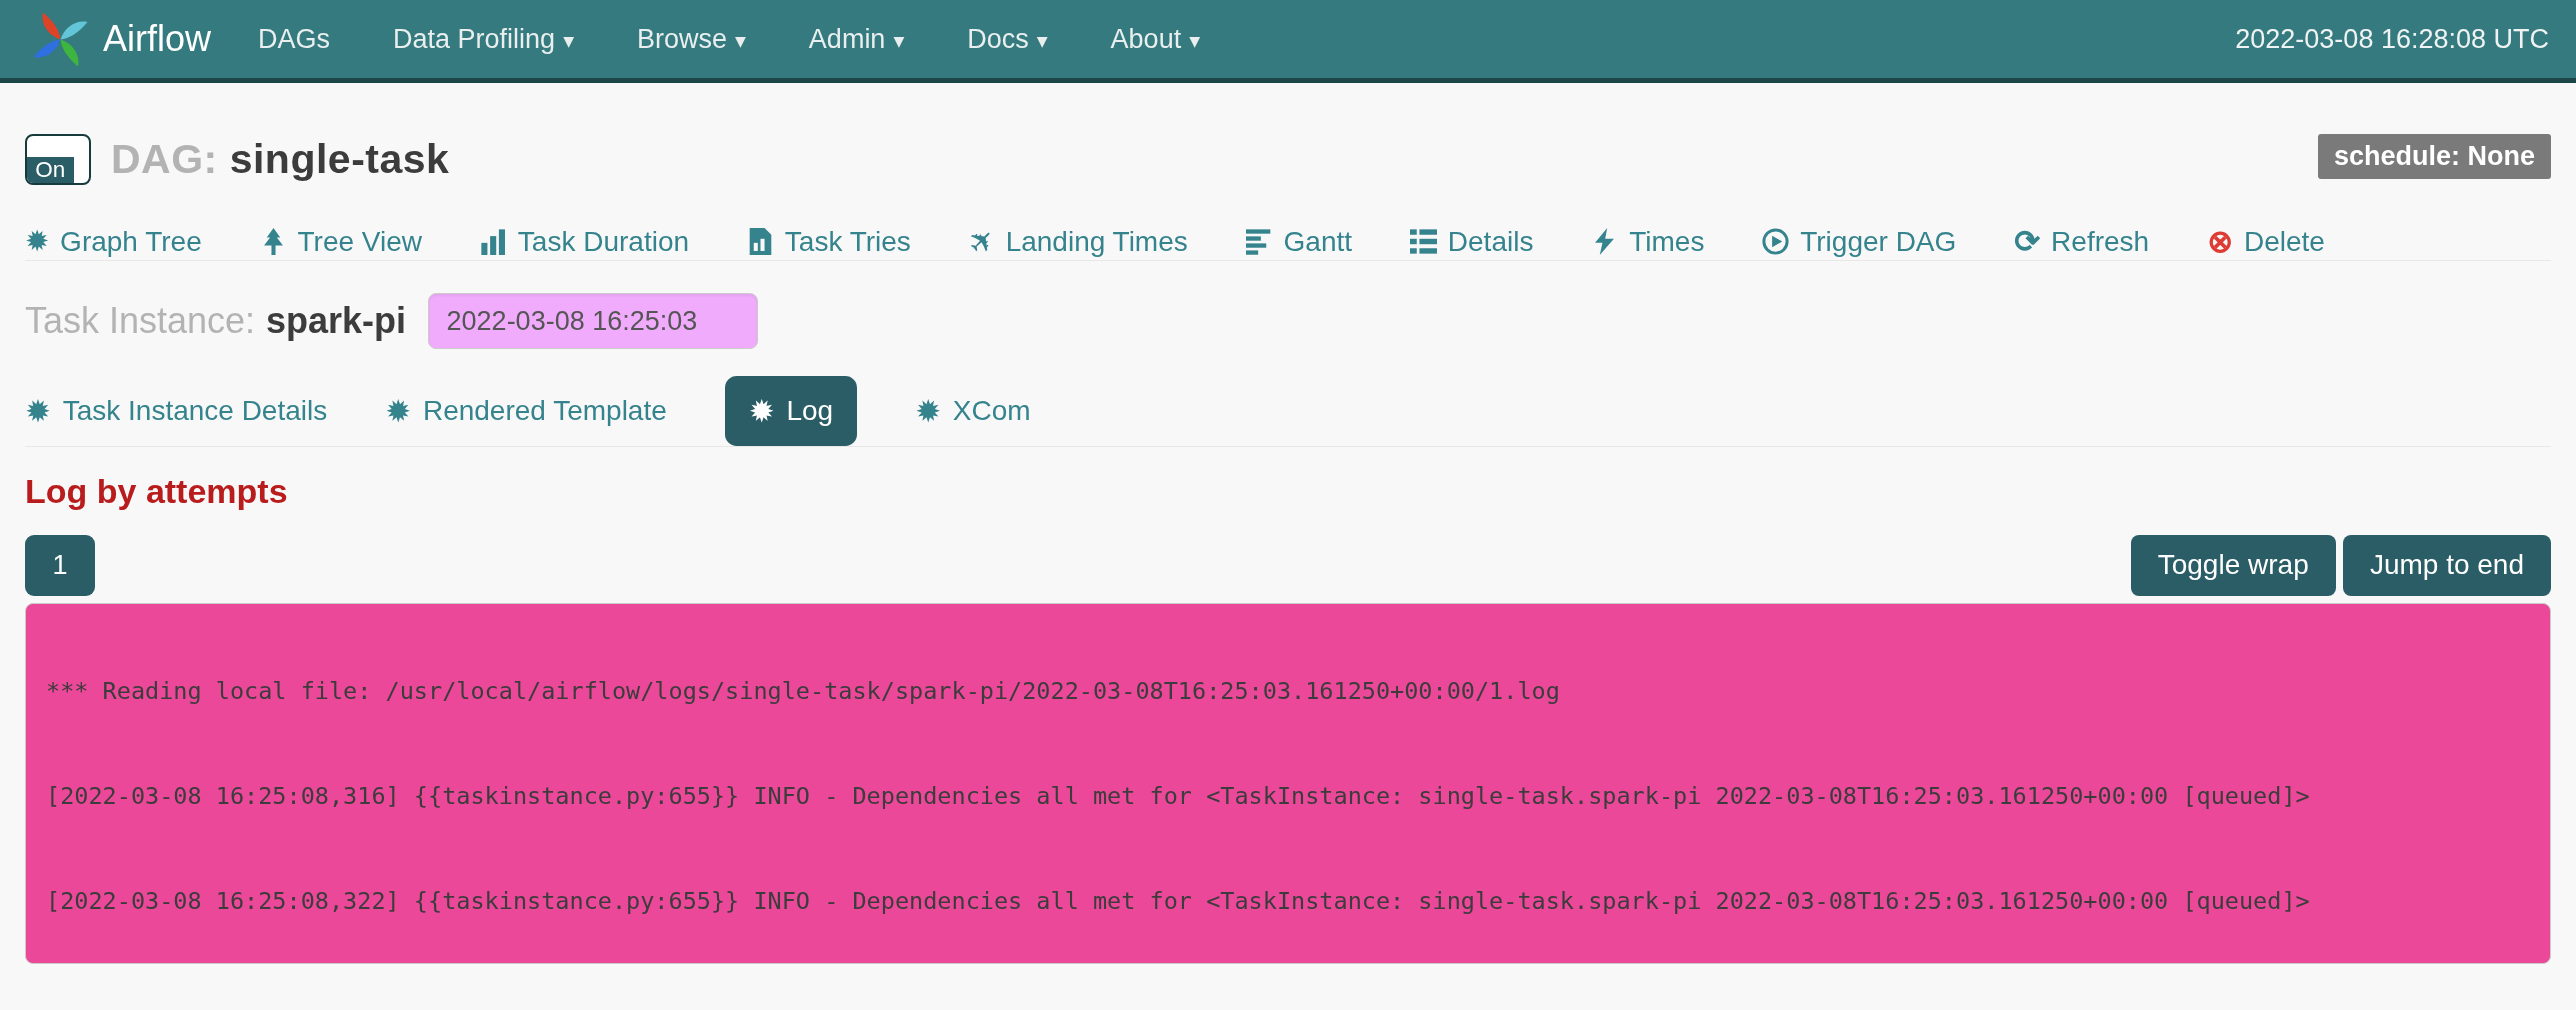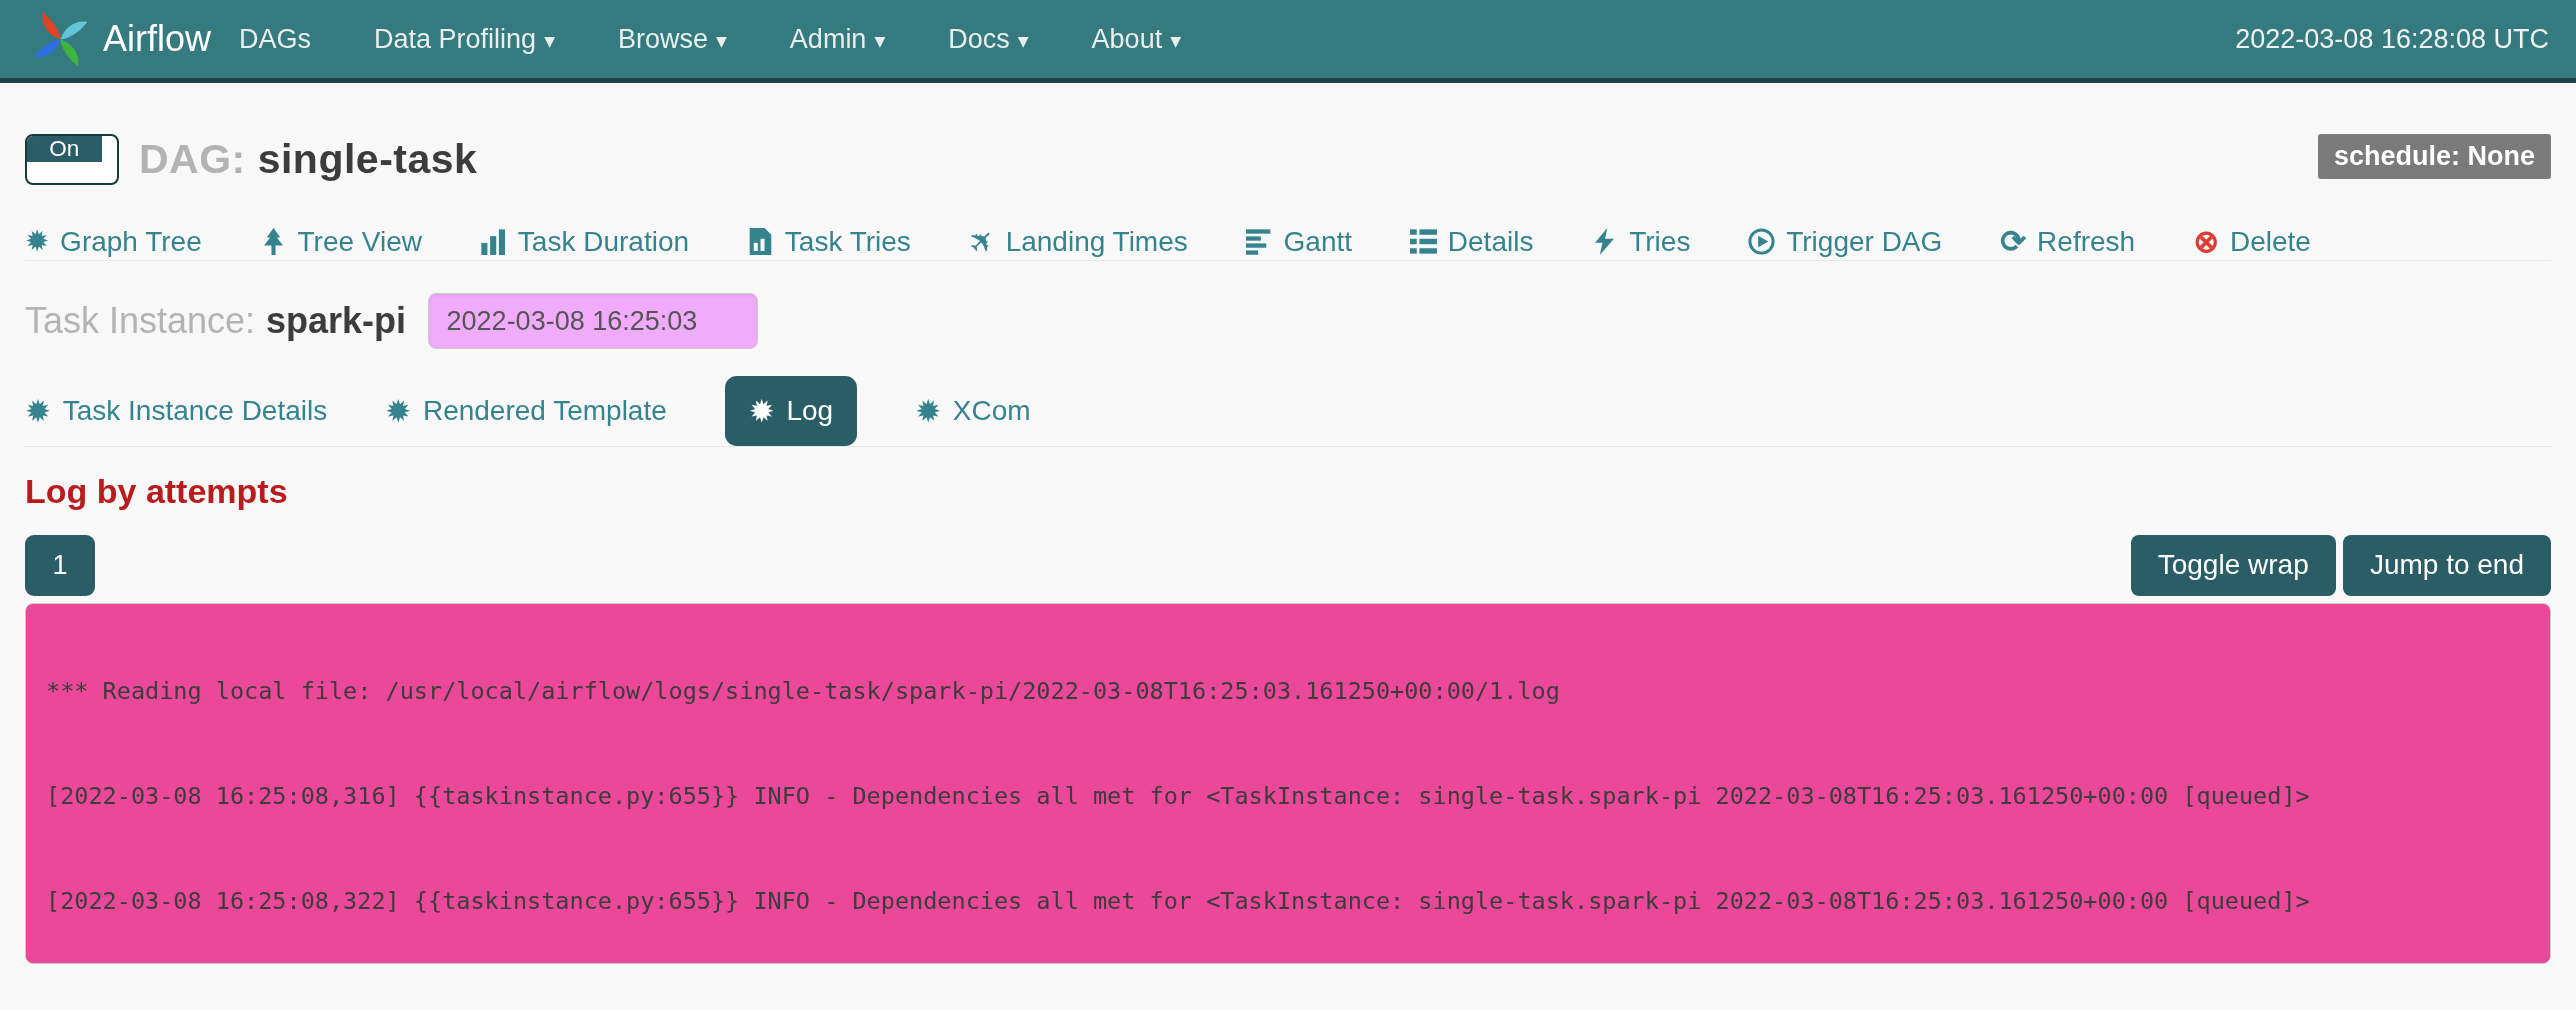--- a/index.html
+++ b/index.html
@@ -12,35 +12,35 @@
 
   
   .navbar {
     height: 83px;
     background: #347a7e;
     border-bottom: 5.4px solid #1d4649;
     display: flex;
     align-items: center;
     padding: 0 27px;
   }
-  .brand { display: flex; align-items: center; gap: 9px; margin-right: 28px; }
+  .brand { display: flex; align-items: center; gap: 9px; margin-right: 47px; }
   .brand svg { width: 67px; height: 67px; }
   .brand-text { color: #ffffff; font-size: 36px; }
   .nav-items { display: flex; align-items: center; gap: 63px; list-style: none; }
   .nav-item { color: #e9eeee; font-size: 27px; cursor: pointer; display: flex; align-items: center; gap: 8px; }
   .nav-caret { font-size: 21.6px; line-height: 1; position: relative; top: 1.8px; }
   .navbar-clock { margin-left: auto; color: #f0f3f3; font-size: 27px; }
 
   
   .content { padding: 0 25px; }
 
   .dag-header { display: flex; align-items: center; margin-top: 51px; }
   .dag-toggle {
-    display: inline-flex; align-items: flex-start;
-    width: 94px; height: 51px;
+    display: inline-flex; align-items: flex-end;
+    width: 66px; height: 51px;
     border: 2.7px solid #173a3d; border-radius: 8px;
     overflow: hidden; background: #ffffff; cursor: pointer;
     margin-right: 20px; flex: none;
   }
   .dag-toggle .on-part {
     flex: 1; background: #2a5d66; color: #ffffff;
     display: flex; align-items: center; justify-content: center;
     font-size: 22.5px;
   }
   .dag-toggle .knob { width: 15.3px; background: #ffffff; border-radius: 3.6px; }
@@ -221,21 +221,21 @@
           <rect x="7" y="8" width="13" height="4"></rect>
           <rect x="0" y="15" width="5" height="4"></rect>
           <rect x="7" y="15" width="13" height="4"></rect>
         </svg>
       <span>Details</span>
     </a>
     <a class="dag-link">
       <svg viewBox="0 0 20 20">
           <polygon points="12,0 3,11 8.5,11 6.5,20 17,8 10.5,8"></polygon>
         </svg>
-      <span>Tries</span>
+      <span>Times</span>
     </a>
     <a class="dag-link">
       <svg viewBox="0 0 20 20">
           <circle cx="10" cy="10" r="8.6" fill="none" stroke="currentColor" stroke-width="2.2"></circle>
           <polygon points="7.5,5.8 15,10 7.5,14.2"></polygon>
         </svg>
       <span>Trigger DAG</span>
     </a>
     <a class="dag-link">
       <span class="refresh-glyph">⟳</span>

